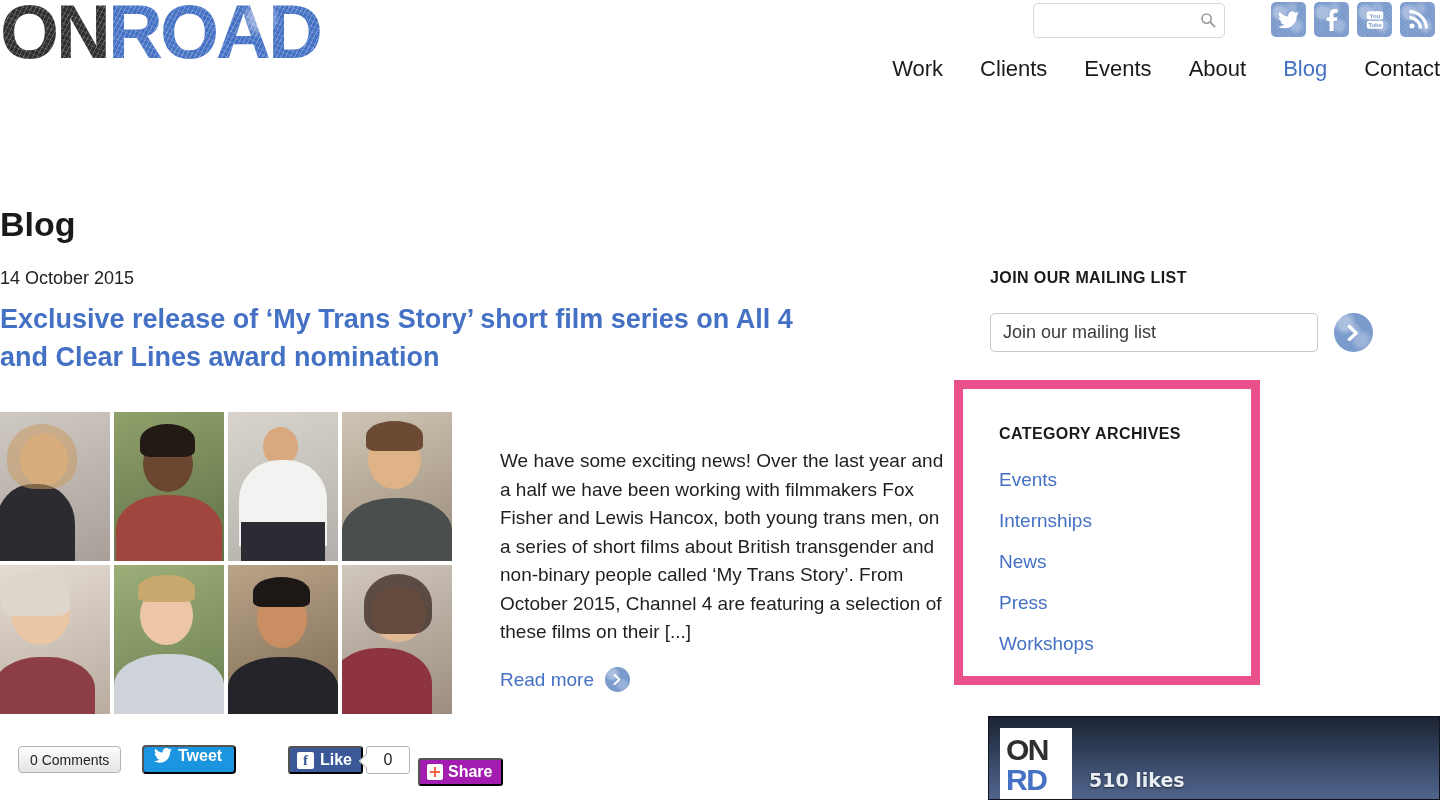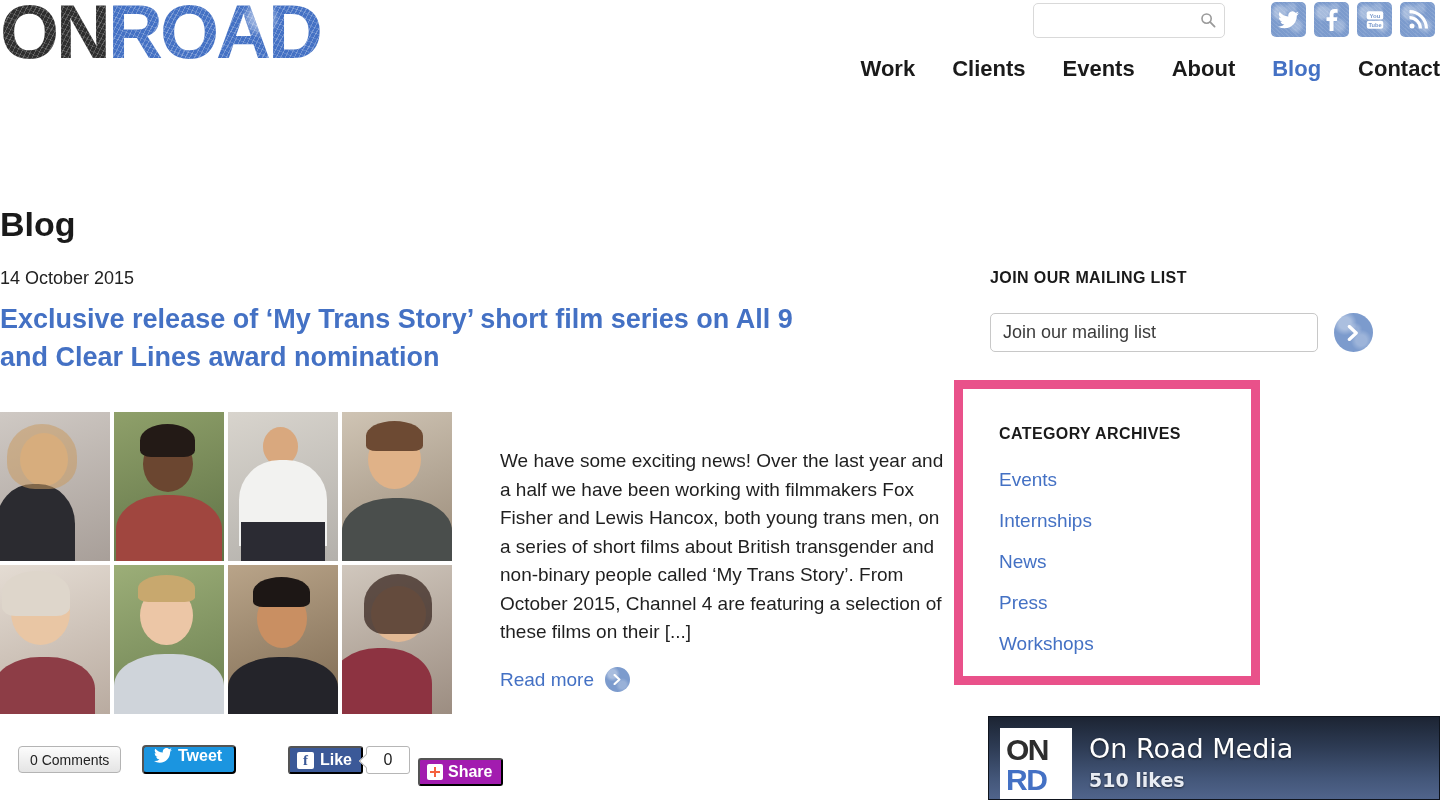--- a/index.html
+++ b/index.html
@@ -65,21 +65,21 @@
       radial-gradient(circle at 58% 18%, rgba(255,255,255,.2) 0 9%, rgba(0,0,0,0) 20%),
       repeating-linear-gradient(42deg, rgba(255,255,255,.10) 0 1px, rgba(0,0,0,0) 1px 3px);
     display: flex; align-items: center; justify-content: center;
     color: #fff;
   }
   .soc svg { display: block; }
 
   .nav {
     position: absolute; left: 800px; top: 56px;
     width: 640px; display: flex; justify-content: flex-end; gap: 37px;
-    font-size: 22px; font-weight: 700; color: #1a1a1a;
+    font-size: 22px; font-weight: 400; color: #1a1a1a;
   }
   .nav .item { white-space: nowrap; }
   .nav .item.active { color: #4471c4; }
 
   
   .page-title {
     position: absolute; left: 0; top: 182px;
     font-size: 34px; font-weight: 700; color: #1a1a1a;
   }
 
@@ -304,21 +304,21 @@
     <a class="item">Clients</a>
     <a class="item">Events</a>
     <a class="item">About</a>
     <a class="item active">Blog</a>
     <a class="item">Contact</a>
   </div>
 
   <h1 class="page-title">Blog</h1>
 
   <div class="post-date">14 October 2015</div>
-  <a class="post-title">Exclusive release of ‘My Trans Story’ short film series on All 9 and Clear Lines award nomination</a>
+  <a class="post-title">Exclusive release of ‘My Trans Story’ short film series on All 4 and Clear Lines award nomination</a>
 
   <div class="photo-grid">
     <div class="photo">
       <div class="bg" style="background:linear-gradient(160deg,#cfc9c4,#a89f99)"></div>
       <div class="head" style="left:18%;top:14%;width:44%;height:36%;background:#e8c49e"></div>
       <div class="body" style="left:-4%;top:48%;width:72%;height:58%;background:#2b2b30"></div>
       <div class="head" style="left:6%;top:8%;width:64%;height:44%;background:#c99b62;border-radius:50% 50% 40% 40%;opacity:.55"></div>
     </div>
     <div class="photo">
       <div class="bg" style="background:linear-gradient(160deg,#8fa06a,#5f7246)"></div>
@@ -411,17 +411,16 @@
       <a>Press</a>
       <a>Workshops</a>
     </div>
   </div>
 
   <div class="fb-widget">
     <div class="fb-logo-tile">
       <div class="l1">ON</div>
       <div class="l2">RD</div>
     </div>
-    <div class="fb-name">On Road Media</div>
     <div class="fb-likes">510 likes</div>
   </div>
 
 </div>
 
 </body></html>

